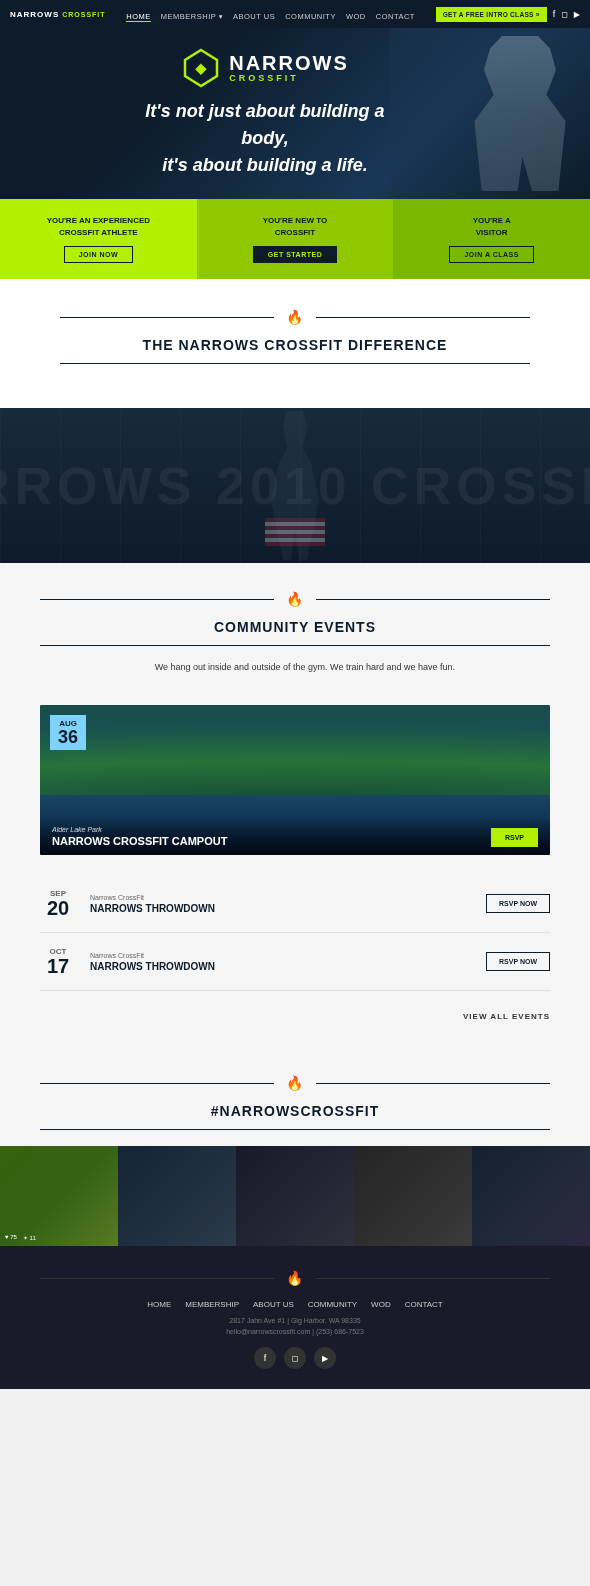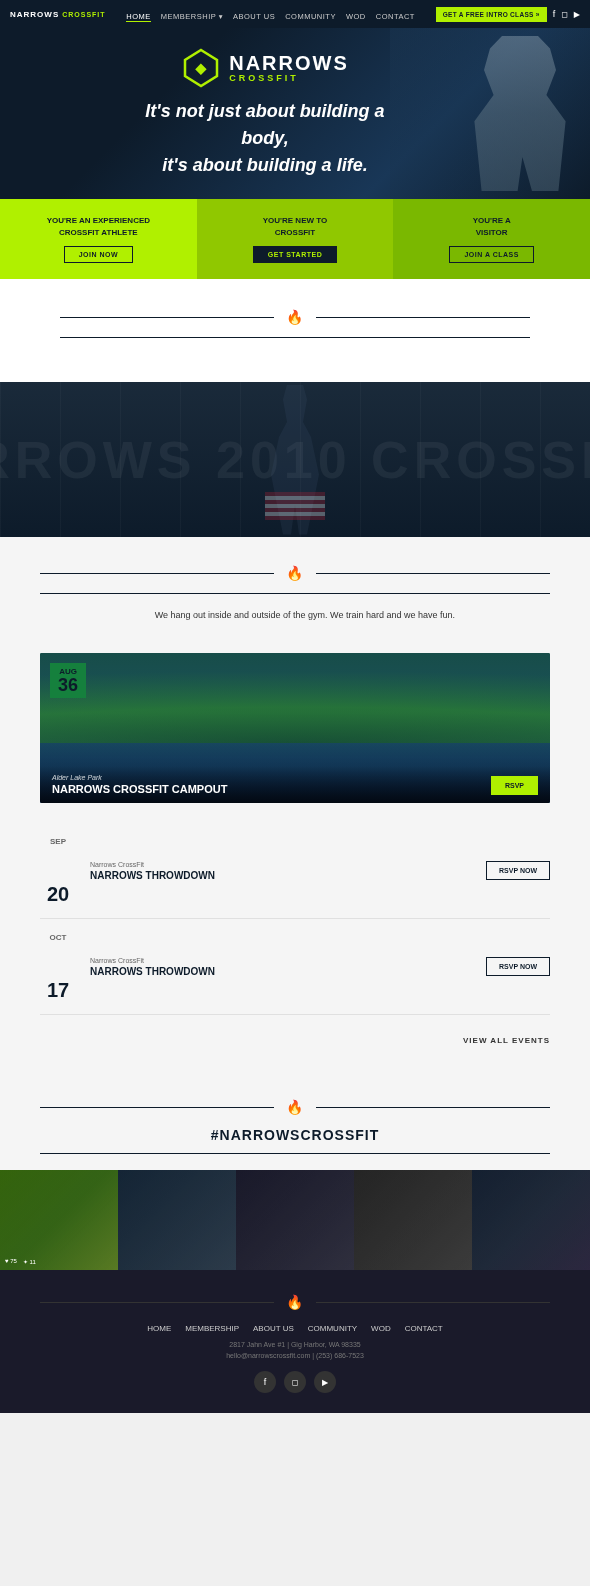--- a/index.html
+++ b/index.html
@@ -222,21 +222,21 @@
     }
     .featured-event-water {
       position: absolute;
       bottom: 0; left: 0; right: 0; height: 40%;
       background: linear-gradient(to bottom, #1a4a6a, #0d2a4a);
     }
     .featured-event-date {
       position: absolute;
       top: 10px;
       left: 10px;
-      background: #15803d;
+      background: #7dd3fc;
       color: #0d1b2a;
       text-align: center;
       padding: 4px 8px;
       font-weight: 900;
       z-index: 3;
     }
     .featured-event-date .month {
       font-size: 8px;
       text-transform: uppercase;
       display: block;
@@ -298,21 +298,20 @@
       font-size: 8px;
       color: #666;
       text-transform: uppercase;
       font-weight: 700;
     }
     .event-date-box .day {
       font-size: 20px;
       font-weight: 900;
       color: #0d1b2a;
       line-height: 1;
-      margin-top: 38px;
     }
     .event-info { flex: 1; }
     .event-org {
       font-size: 7px;
       color: #666;
       margin-bottom: 2px;
     }
     .event-name {
       font-size: 10px;
       font-weight: 900;
@@ -511,20 +510,21 @@
     <button style="background:transparent;border:1.5px solid #0d1b2a;color:#0d1b2a;font-size:7px;font-weight:700;padding:4px 14px;text-transform:uppercase;cursor:pointer;letter-spacing:0.5px;">JOIN A CLASS</button>
   </div>
 </div>
 
 <div class="difference">
   <div class="section-divider">
     <hr>
     <span class="flame-icon">🔥</span>
     <hr>
   </div>
+  <div class="section-title">THE NARROWS CROSSFIT DIFFERENCE</div>
   <hr class="section-underline">
 </div>
 
 <div class="first-class">
   <div class="gym-bg"></div>
   <div class="gym-text-bg">RROWS 2010 CROSSF</div>
 
   <div style="position:absolute;top:0;left:0;right:0;bottom:0;display:flex;align-items:center;justify-content:center;z-index:1;opacity:0.3;">
     <div style="width:80px;height:150px;background:#4a6080;clip-path:polygon(40% 0%,60% 0%,65% 10%,60% 25%,70% 35%,80% 60%,65% 100%,55% 100%,50% 80%,45% 100%,35% 100%,20% 60%,30% 35%,40% 25%,35% 10%);opacity:0.5;"></div>
   </div>
@@ -539,20 +539,21 @@
     <div style="background:#b22234;height:4px;width:100%;"></div>
   </div>
 </div>
 
 <div class="community-events">
   <div class="section-divider">
     <hr>
     <span class="flame-icon">🔥</span>
     <hr>
   </div>
+  <div class="section-title" style="text-align:center;margin-bottom:10px;">COMMUNITY EVENTS</div>
   <hr class="section-underline">
   <div class="section-text" style="text-align:right;margin-bottom:31px;">We hang out inside and outside of the gym. We train hard and we have fun.</div>
 
   <div class="featured-event">
     <div class="featured-event-img">
 
       <div class="featured-event-trees"></div>
       <div class="featured-event-water"></div>
       <div style="position:absolute;top:0;left:0;right:0;bottom:0;background:linear-gradient(to bottom, rgba(20,80,40,0.5) 0%, rgba(30,100,60,0.3) 40%, rgba(15,50,80,0.4) 70%,rgba(5,20,50,0.6) 100%);"></div>
     </div>

